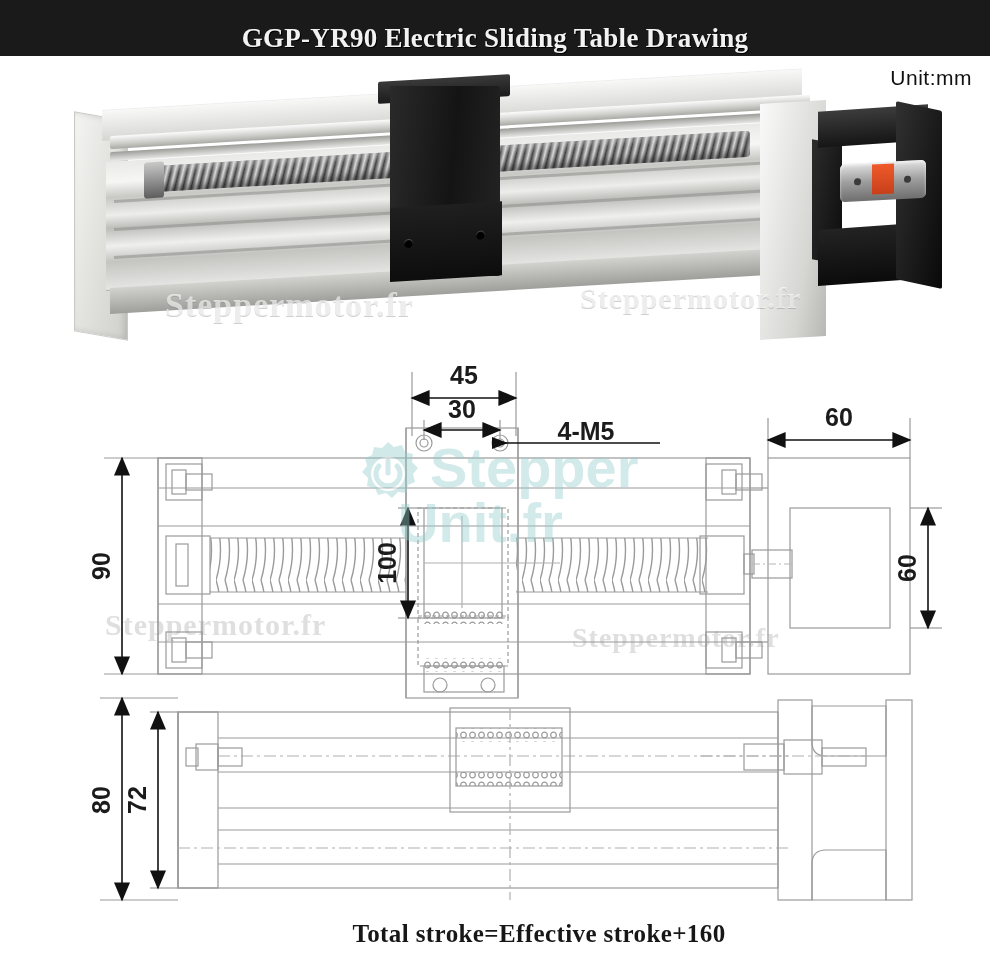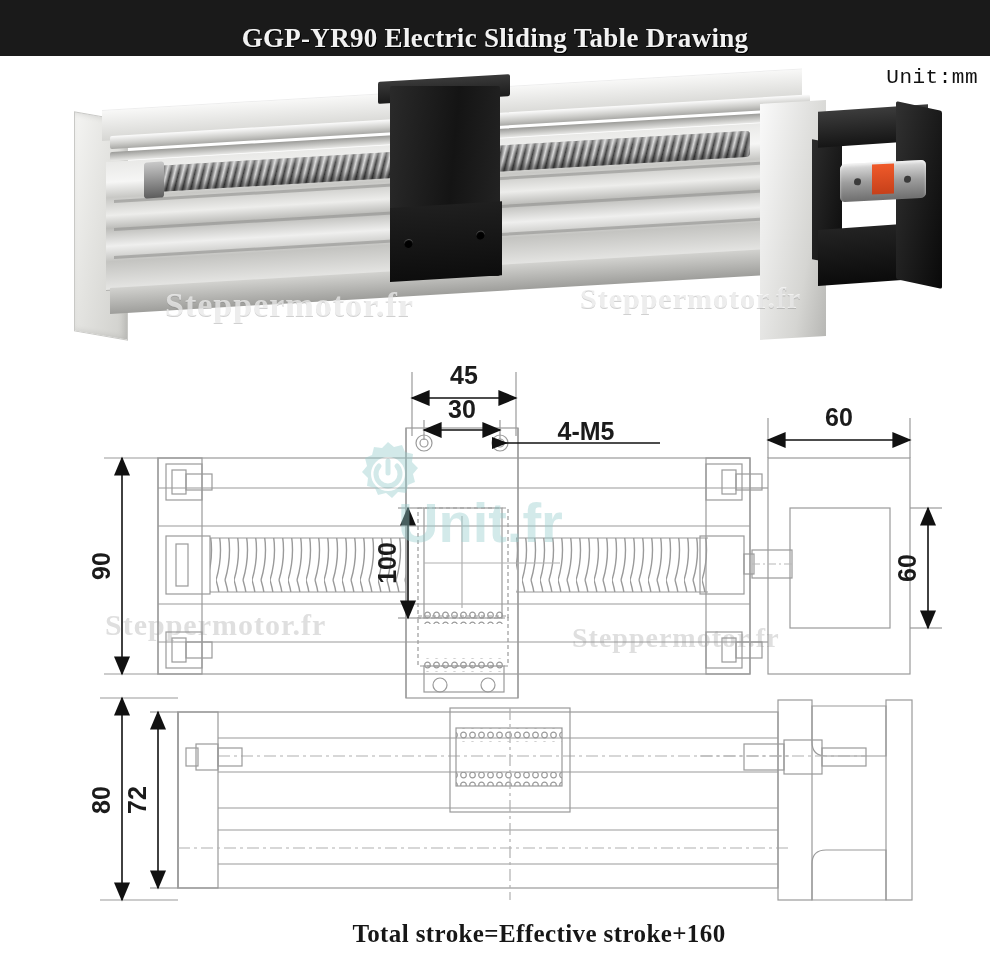--- a/index.html
+++ b/index.html
@@ -19,22 +19,22 @@
   .titlebar .title{
     color:#f2f2f2;font-family:"Liberation Serif",serif;
     font-size:27px;font-weight:700;letter-spacing:.3px;
     text-shadow:1px 1px 0 #000;
     white-space:nowrap;
     margin-top:20px;
   }
 
   
   .unit{
-    position:absolute;right:12px;top:66px;
-    font-family:Liberation Mono, monospace;font-size:21px;color:#111;
+    position:absolute;right:18px;top:66px;
+    font-family:Liberation Sans, sans-serif;font-size:21px;color:#111;
     letter-spacing:.5px;
     margin-left:34px;
   }
 
   
   .photo{
     position:absolute;left:60px;top:96px;width:900px;height:240px;
   }
   .photo-inner{position:absolute;inset:0;}
 
@@ -242,20 +242,21 @@
   <div class="draw">
 
     <div class="wm-gear" style="left:352px;top:98px;width:72px;height:72px">
       <svg width="72" height="72" viewBox="0 0 72 72">
         <path d="M36 4 l6 5 8-2 3 7 8 2 -1 8 6 6 -5 6 2 8 -7 3 -2 8 -8 -1 -6 6 -6 -5 -8 2 -3 -7 -8 -2 1 -8 -6 -6 5 -6 -2 -8 7 -3 2 -8 8 1z" fill="#96cdcd"></path>
         <circle cx="36" cy="36" r="17" fill="#ffffff"></circle>
         <path d="M36 23 v12" stroke="#96cdcd" stroke-width="5" stroke-linecap="round" fill="none"></path>
         <path d="M27 28 a12 12 0 1 0 18 0" stroke="#96cdcd" stroke-width="5" fill="none" stroke-linecap="round"></path>
       </svg>
     </div>
+    <div class="wm-brand" style="left:430px;top:100px;font-size:56px">Stepper</div>
     <div class="wm-brand" style="left:398px;top:155px;font-size:56px">Unit.fr</div>
 
     <svg width="990" height="616" viewBox="0 0 990 616">
       <defs>
         <marker id="arrR" markerWidth="12" markerHeight="10" refX="11" refY="5" orient="auto">
           <path d="M0,0 L12,5 L0,10 z" fill="#111"></path>
         </marker>
         <marker id="arrL" markerWidth="12" markerHeight="10" refX="1" refY="5" orient="auto">
           <path d="M12,0 L0,5 L12,10 z" fill="#111"></path>
         </marker>

